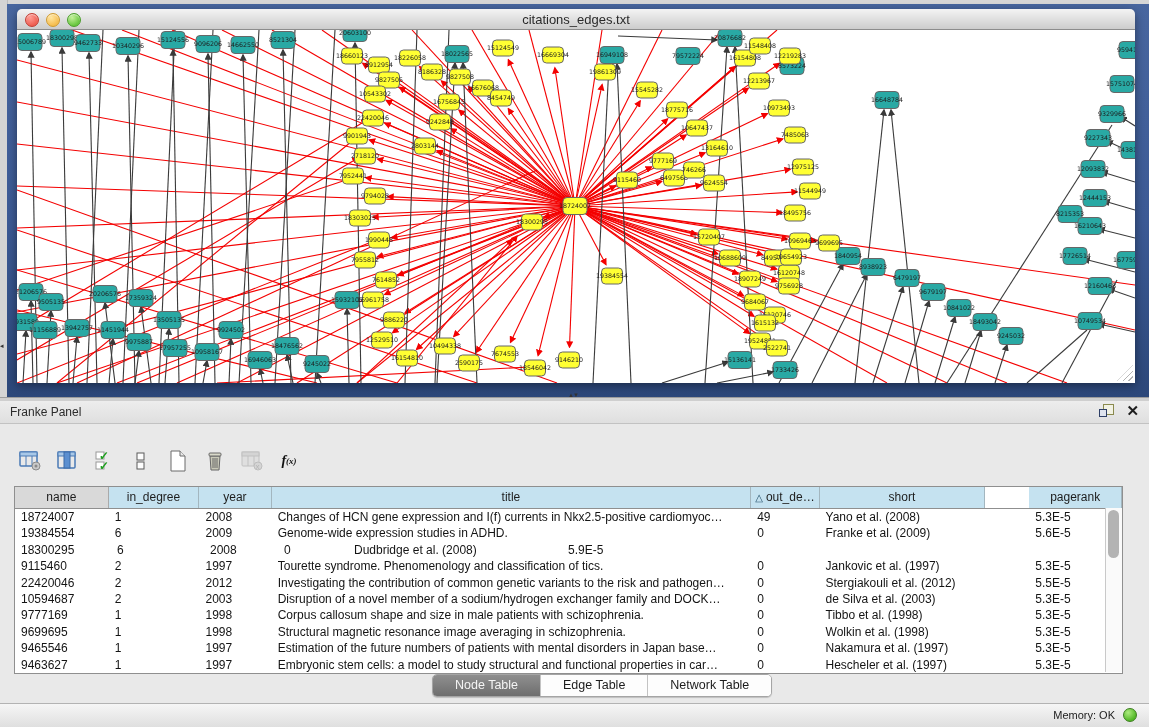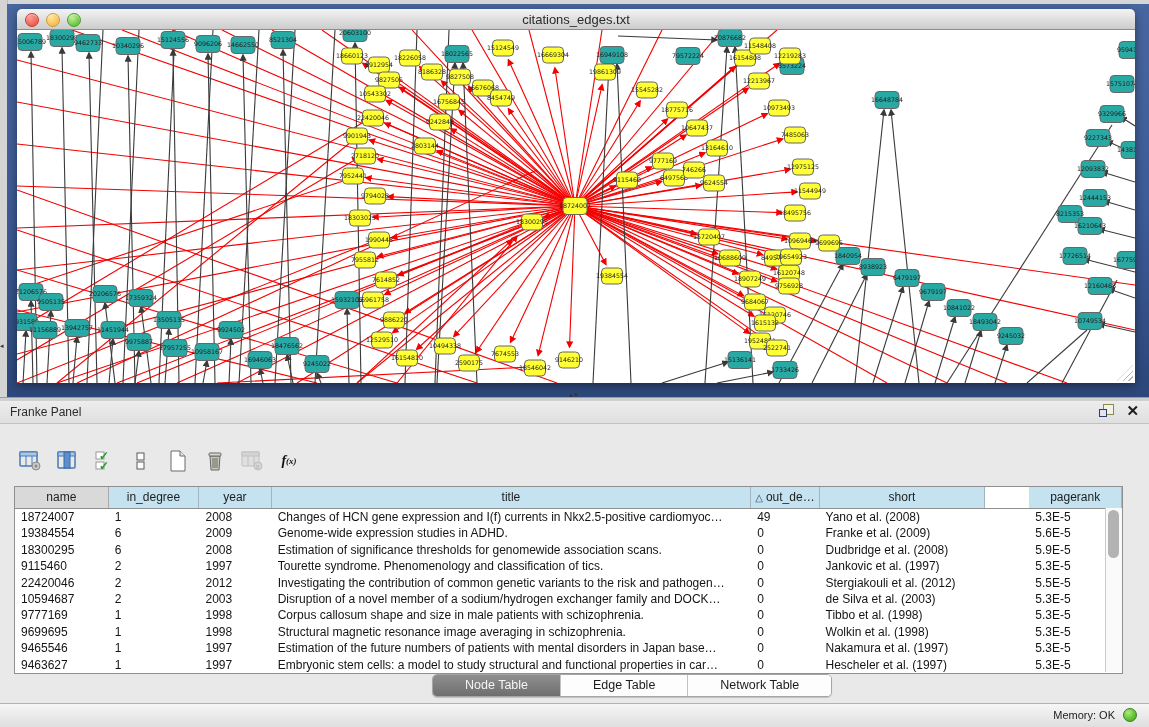--- a/index.html
+++ b/index.html
@@ -37,21 +37,21 @@
   .thead{display:flex;height:21px;border-bottom:1px solid #8f8f8f;}
   .th{box-sizing:border-box;border-right:1px solid #a3b6bf;background:#c5e2f0;font-size:12px;color:#1d1d1d;text-align:center;line-height:21px;white-space:nowrap;overflow:hidden;}
   .th.gray{background:#d9d9d9;border-right:1px solid #aaa;}
   .th .sort{color:#23506a;font-size:10px;margin-right:3px;}
   .tr{display:flex;height:16.4px;}
   .td{box-sizing:border-box;padding-left:6px;font-size:12px;color:#141414;line-height:16.4px;white-space:nowrap;overflow:hidden;}
   .c0{width:96px;}.c1{width:93px;}.c2{width:74px;}.c3{width:492px;}.c4{width:70px;}.c5{width:170px;}.c6{width:95px;margin-left:44px;}
   .vscroll{position:absolute;right:0;top:21px;width:16px;height:164px;background:#fafafa;border-left:1px solid #c9c9c9;}
   .vthumb{position:absolute;left:2px;top:2px;width:11px;height:48px;border-radius:6px;background:#b3b3b3;}
   .tabs{position:absolute;left:432px;top:273px;height:21px;display:flex;border:1px solid #a5a5a5;border-radius:5px;overflow:hidden;background:#fdfdfd;box-shadow:0 1px 1px rgba(0,0,0,.18);}
-  .tab{font-size:12.5px;color:#1c1c1c;line-height:21px;padding:0 32px;border-right:1px solid #c3c3c3;background:#fdfdfd;}
+  .tab{font-size:12.5px;color:#1c1c1c;line-height:21px;padding:0 22px;border-right:1px solid #c3c3c3;background:#fdfdfd;}
   .tab:last-child{border-right:none;}
   .tab.sel{background:linear-gradient(180deg,#8f8f8f,#6e6e6e);color:#f4f4f4;}
   .statusbar{position:absolute;left:0;top:703px;width:1149px;height:24px;background:linear-gradient(180deg,#f6f6f6,#dedede);border-top:1px solid #b3b3b3;}
   .mem{position:absolute;right:34px;top:5px;font-size:11px;color:#222;}
   .memdot{position:absolute;right:12px;top:4px;width:14px;height:14px;border-radius:50%;background:radial-gradient(circle at 35% 30%,#aceb7e,#53b827 70%);border:1px solid #3c7d1f;box-sizing:border-box;}
   .ic-tbl{stroke:#4a7ab5;fill:none;}
 </style>
 </head>
 <body>
 
@@ -852,21 +852,20 @@
           <div class="td c2">2009</div>
           <div class="td c3">Genome-wide expression studies in ADHD.</div>
           <div class="td c4">0</div>
           <div class="td c5">Franke et al. (2009)</div>
           <div class="td c6">5.6E-5</div>
         </div>
         <div class="tr">
           <div class="td c0">18300295</div>
           <div class="td c1">6</div>
           <div class="td c2">2008</div>
-          <div class="td c3">Estimation of significance thresholds for genomewide association scans.</div>
           <div class="td c4">0</div>
           <div class="td c5">Dudbridge et al. (2008)</div>
           <div class="td c6">5.9E-5</div>
         </div>
         <div class="tr">
           <div class="td c0">9115460</div>
           <div class="td c1">2</div>
           <div class="td c2">1997</div>
           <div class="td c3">Tourette syndrome. Phenomenology and classification of tics.</div>
           <div class="td c4">0</div>

